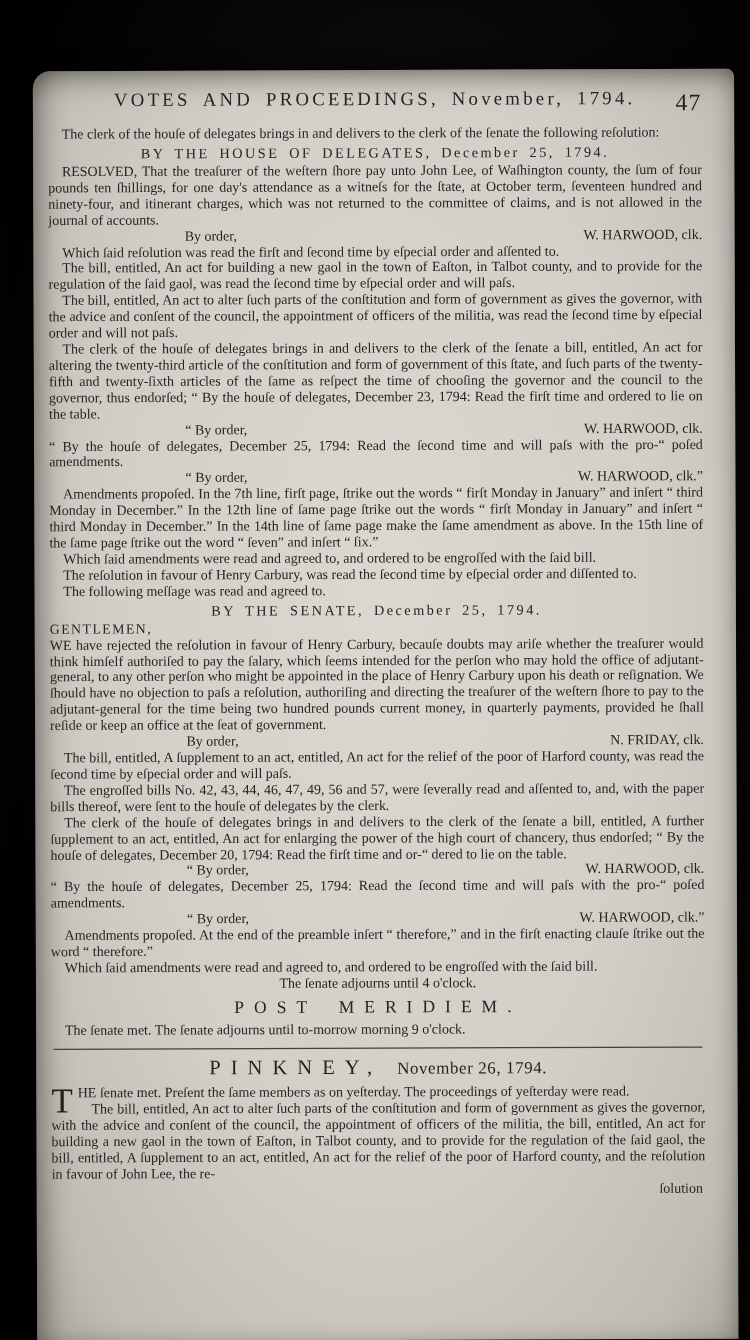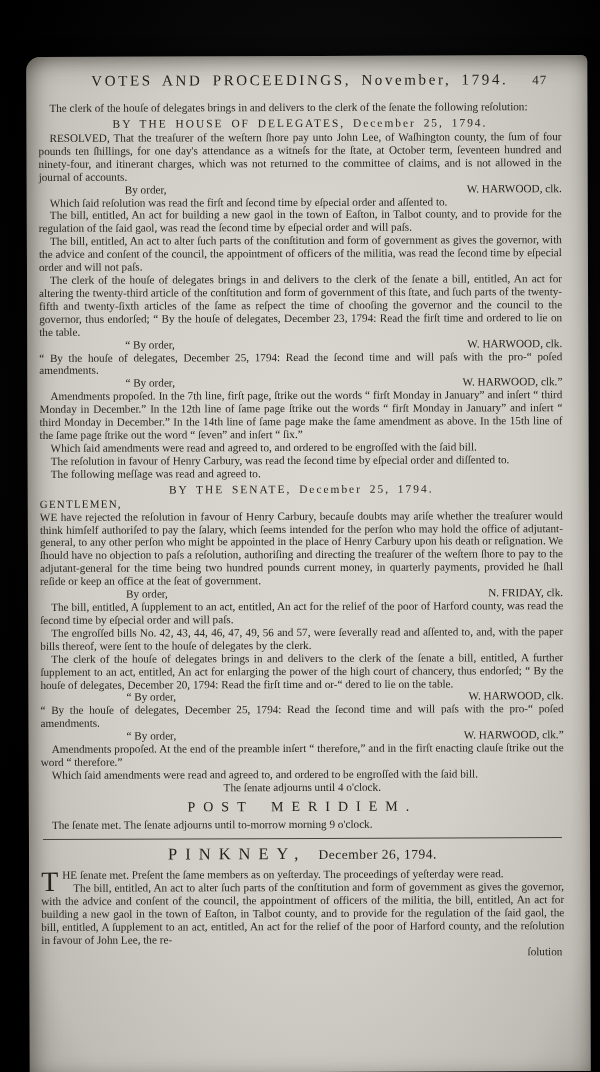--- a/index.html
+++ b/index.html
@@ -25,32 +25,32 @@
     color:#241f1b;
     padding:12px 26px 8px 12px;
     transform:rotate(-0.2deg);
     overflow:hidden;
   }
   .page-header { position:relative; margin:4px 0 7px; height:22px; }
   .running-title {
     text-align:center; font-size:15px; letter-spacing:2.6px; word-spacing:4px;
     white-space:nowrap; color:#272220;
   }
-  .page-number { position:absolute; right:14px; top:1px; font-size:13px; letter-spacing:1px; }
+  .page-number { position:absolute; right:0; top:1px; font-size:19px; letter-spacing:1px; }
   .para {
     font-size:11.2px; line-height:12.9px; text-align:justify; text-indent:11px;
     color:#282320;
   }
   .para.flush { text-indent:0; }
   .heading-caps {
     text-align:center; font-weight:normal; font-size:11.4px;
     letter-spacing:2px; word-spacing:3px; margin:3px 0 2px; color:#272220;
   }
   .order-line { display:flex; font-size:11.2px; line-height:13px; }
-  .order-left { margin-left:86px; white-space:nowrap; }
+  .order-left { margin-left:109px; white-space:nowrap; }
   .order-right { margin-left:auto; white-space:nowrap; }
   .gentlemen { font-size:11px; letter-spacing:1.2px; line-height:13px; text-indent:0; margin-top:1px; }
   .center-line { text-align:center; font-size:11.2px; line-height:13.5px; }
   .pm-heading {
     text-align:center; font-weight:normal; font-size:14px; letter-spacing:8px;
     word-spacing:6px; margin:5px 0 3px; color:#272220;
   }
   .section-rule { border:none; border-top:1px solid #454039; margin:7px 2px 5px; }
   .day-heading { text-align:center; margin:2px 0 4px; white-space:nowrap; }
   .day-name { font-size:16.5px; letter-spacing:8px; margin-right:12px; }
@@ -141,21 +141,21 @@
 
     <p class="center-line">The ſenate adjourns until 4 o'clock.</p>
 
     <h2 class="pm-heading">POST MERIDIEM.</h2>
 
     <p class="para">The ſenate met.  The ſenate adjourns until to-morrow morning 9 o'clock.</p>
 
     <hr class="section-rule">
 
     <div class="day-heading">
-      <span class="day-name">PINKNEY,</span><span class="day-date">December 26, 1794.</span>
+      <span class="day-name">PINKNEY,</span><span class="day-date">November 26, 1794.</span>
     </div>
 
     <p class="para dropcap-para">
       <span class="dropcap">T</span><span>HE ſenate met.  Preſent the ſame members as on yeſterday.  The proceedings of yeſterday were read.</span>
     </p>
 
     <p class="para">The bill, entitled, An act to alter ſuch parts of the conſtitution and form of government as gives the governor, with the advice and conſent of the council, the appointment of officers of the militia, the bill, entitled, An act for building a new gaol in the town of Eaſton, in Talbot county, and to provide for the regulation of the ſaid gaol, the bill, entitled, A ſupplement to an act, entitled, An act for the relief of the poor of Harford county, and the reſolution in favour of John Lee, the re-</p>
 
     <p class="catchword">ſolution</p>
 

